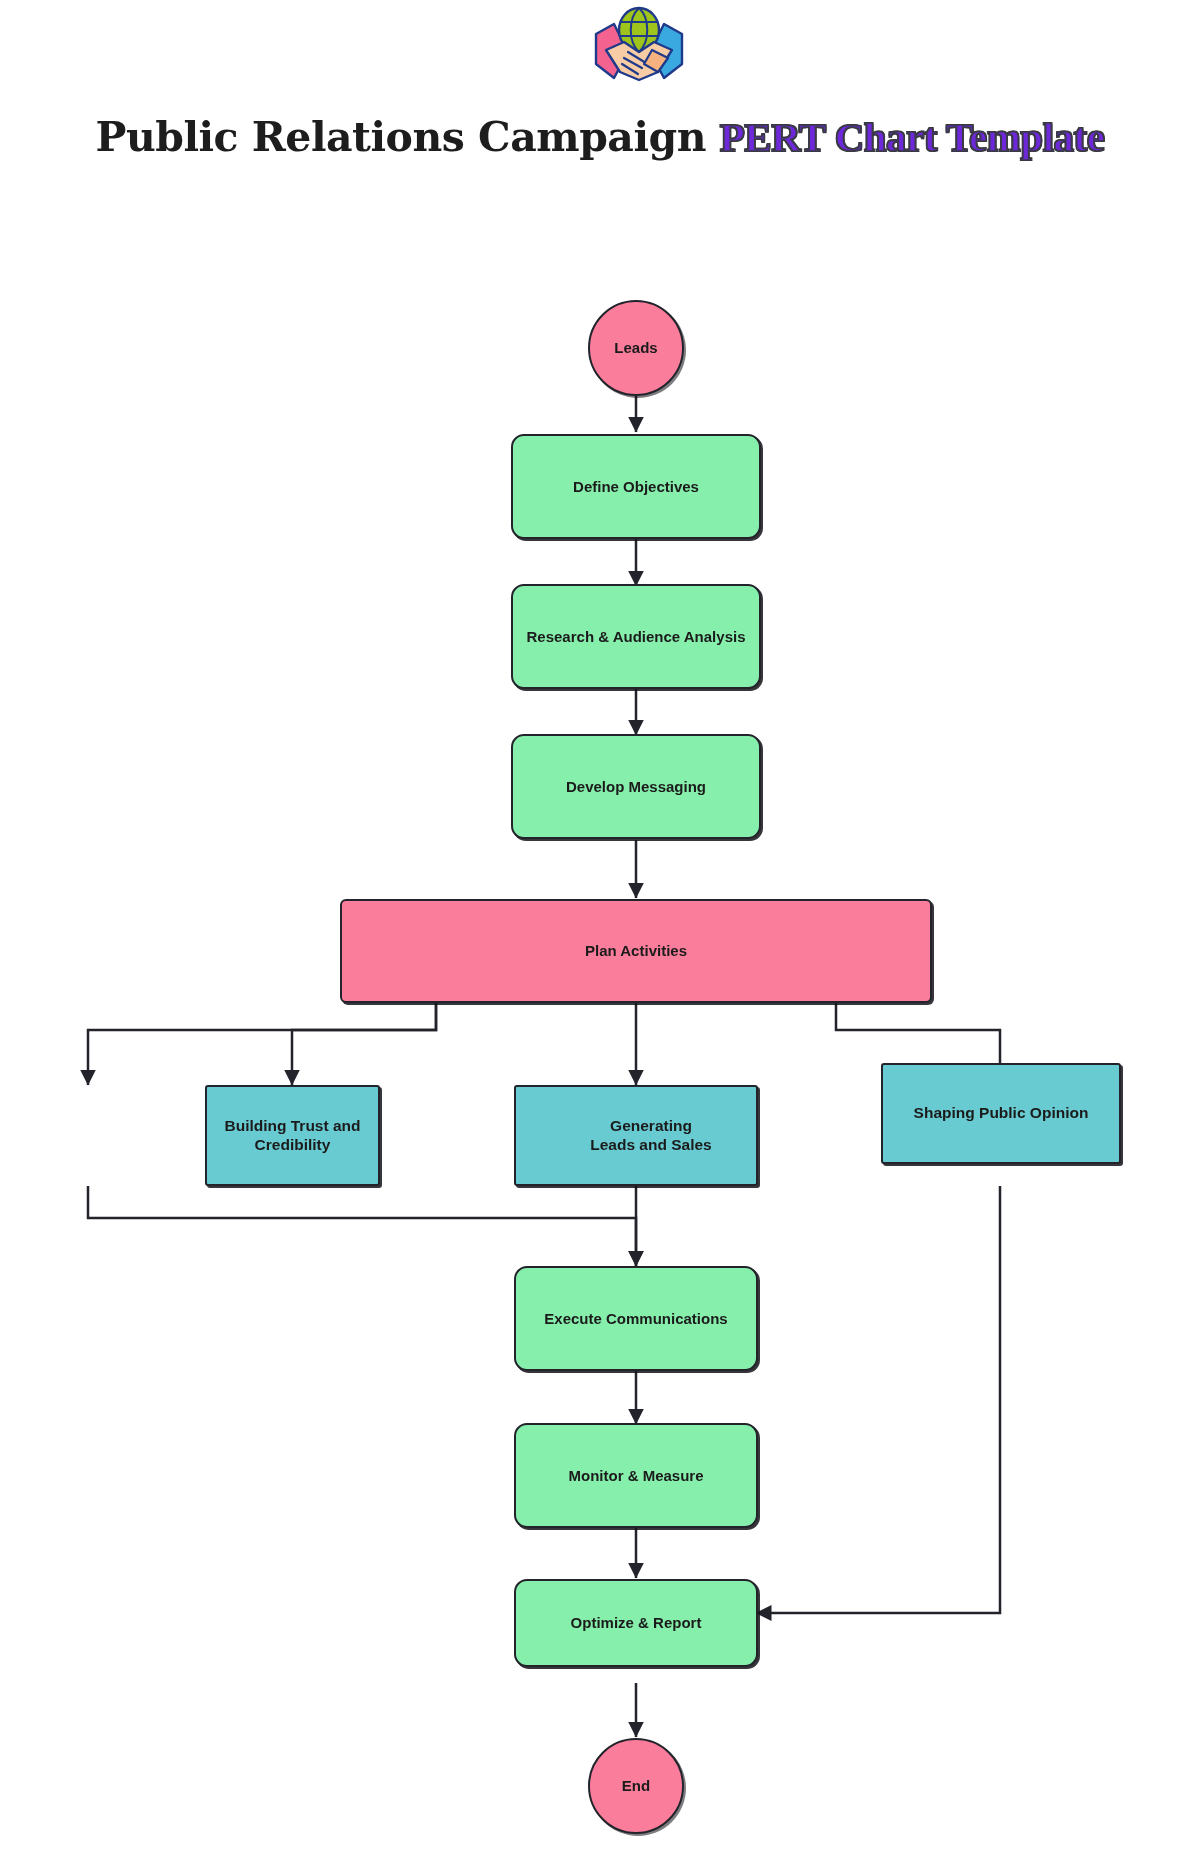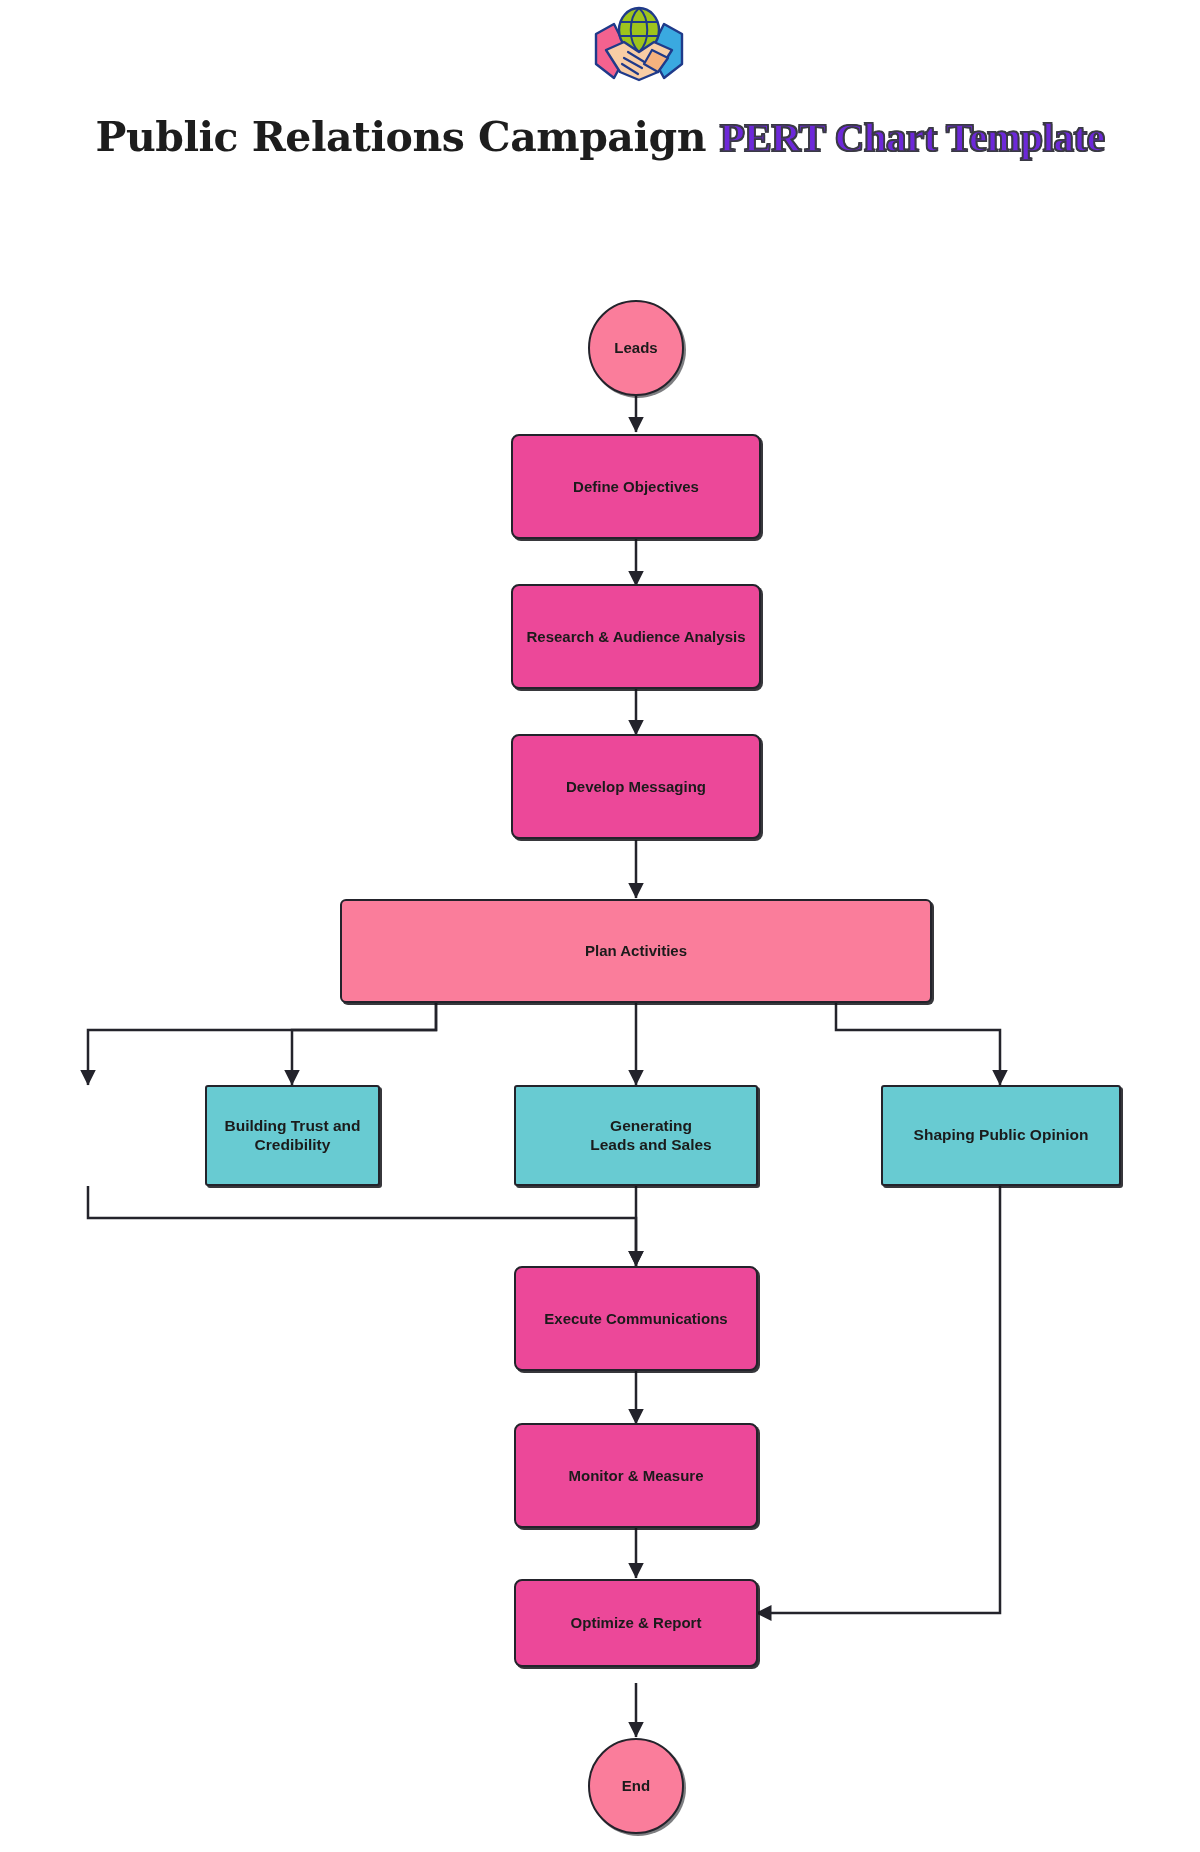--- a/index.html
+++ b/index.html
@@ -96,22 +96,22 @@
     padding: 4px 6px;
     box-shadow: 2px 2px 0 rgba(20,20,25,0.85);
   }
   .node.terminal {
     border-radius: 50%;
     background: #fa7d9b;
     font-size: 15px;
     box-shadow: 2px 2px 0 rgba(20,20,25,0.55);
   }
   .node.process {
-    background: #ec4899;
-    border-radius: 8px;
+    background: #86efac;
+    border-radius: 13px;
   }
   .node.decision {
     background: #fa7d9b;
     border-radius: 3px;
   }
   .node.branch {
     background: #68cbd2;
     border-radius: 3px;
     font-size: 15.5px;
   }
@@ -213,21 +213,21 @@
     <div class="node branch" style="left:205px; top:1085px; width:175px; height:101px;">
       <span class="lbl">Building Trust and
 Credibility</span>
     </div>
 
     <div class="node branch" style="left:514px; top:1085px; width:244px; height:101px;padding-left:36px;">
       <span class="lbl">Generating
 Leads and Sales</span>
     </div>
 
-    <div class="node branch" style="left:881px; top:1085px; width:240px; height:101px;">
+    <div class="node branch" style="left:881px; top:1063px; width:240px; height:101px;">
       <span class="lbl">Shaping Public Opinion</span>
     </div>
 
     <div class="node process" style="left:514px; top:1266px; width:244px; height:105px;">
       <span class="lbl">Execute Communications</span>
     </div>
 
     <div class="node process" style="left:514px; top:1423px; width:244px; height:105px;">
       <span class="lbl">Monitor &amp; Measure</span>
     </div>

